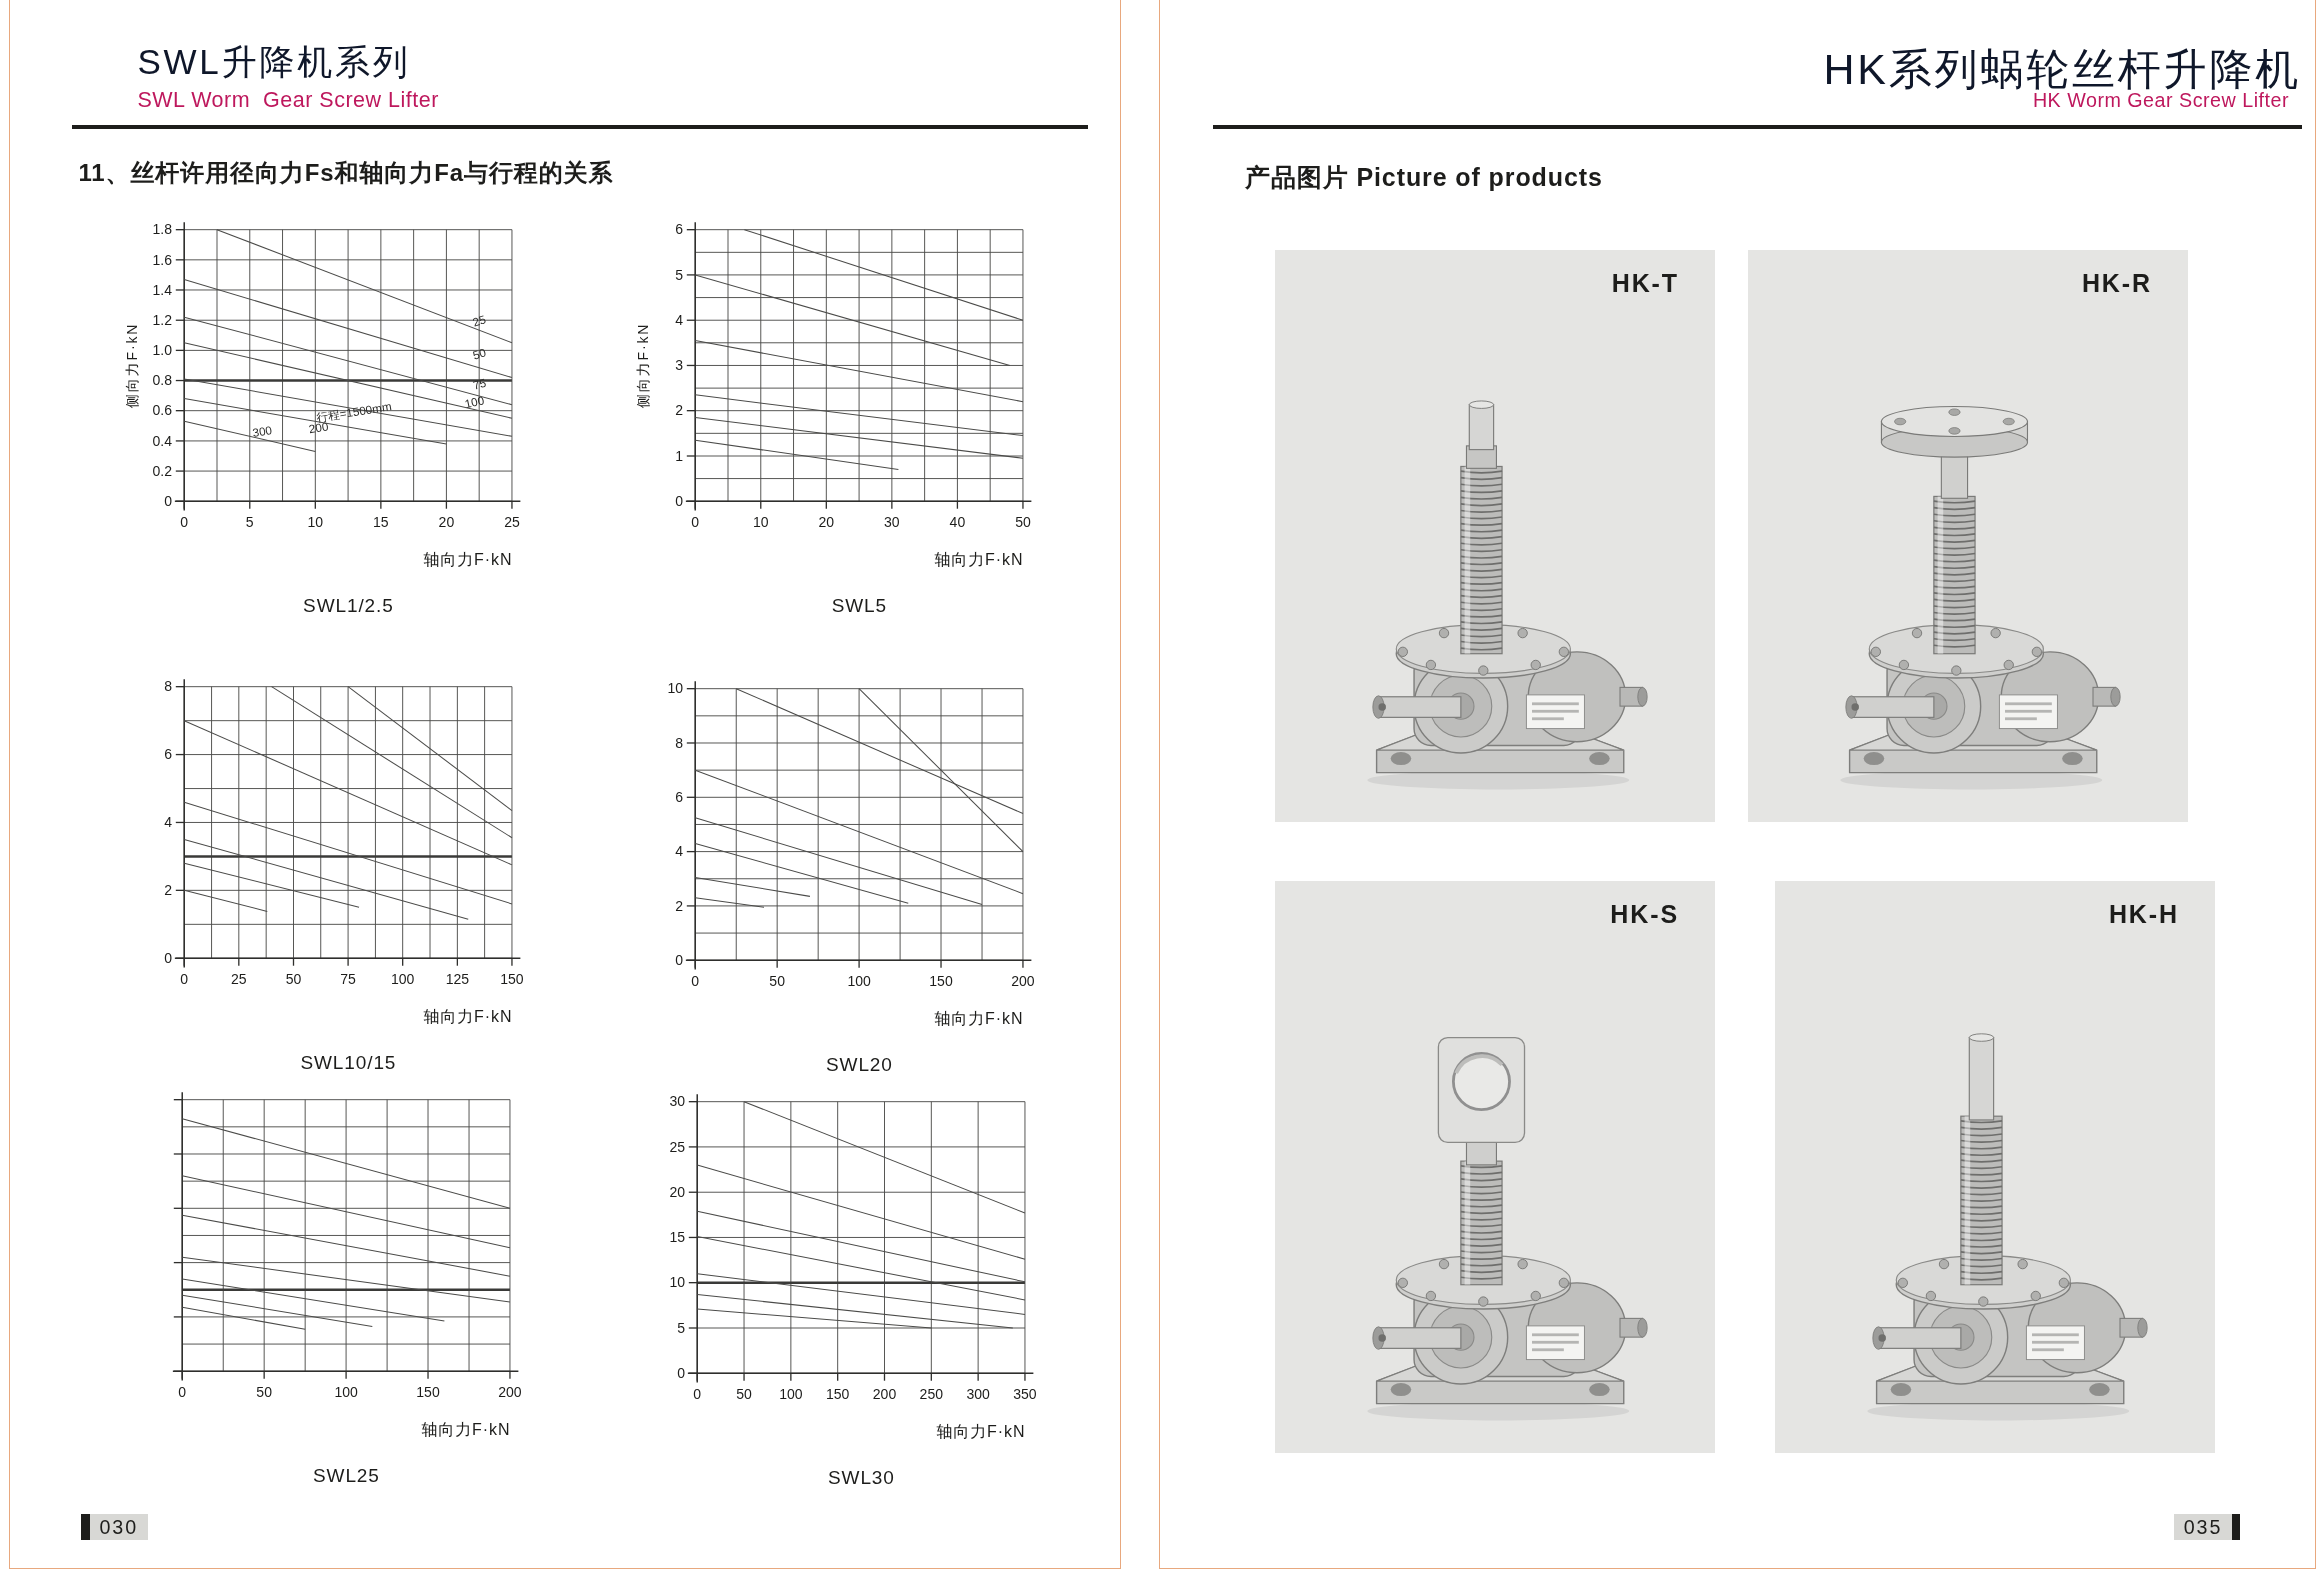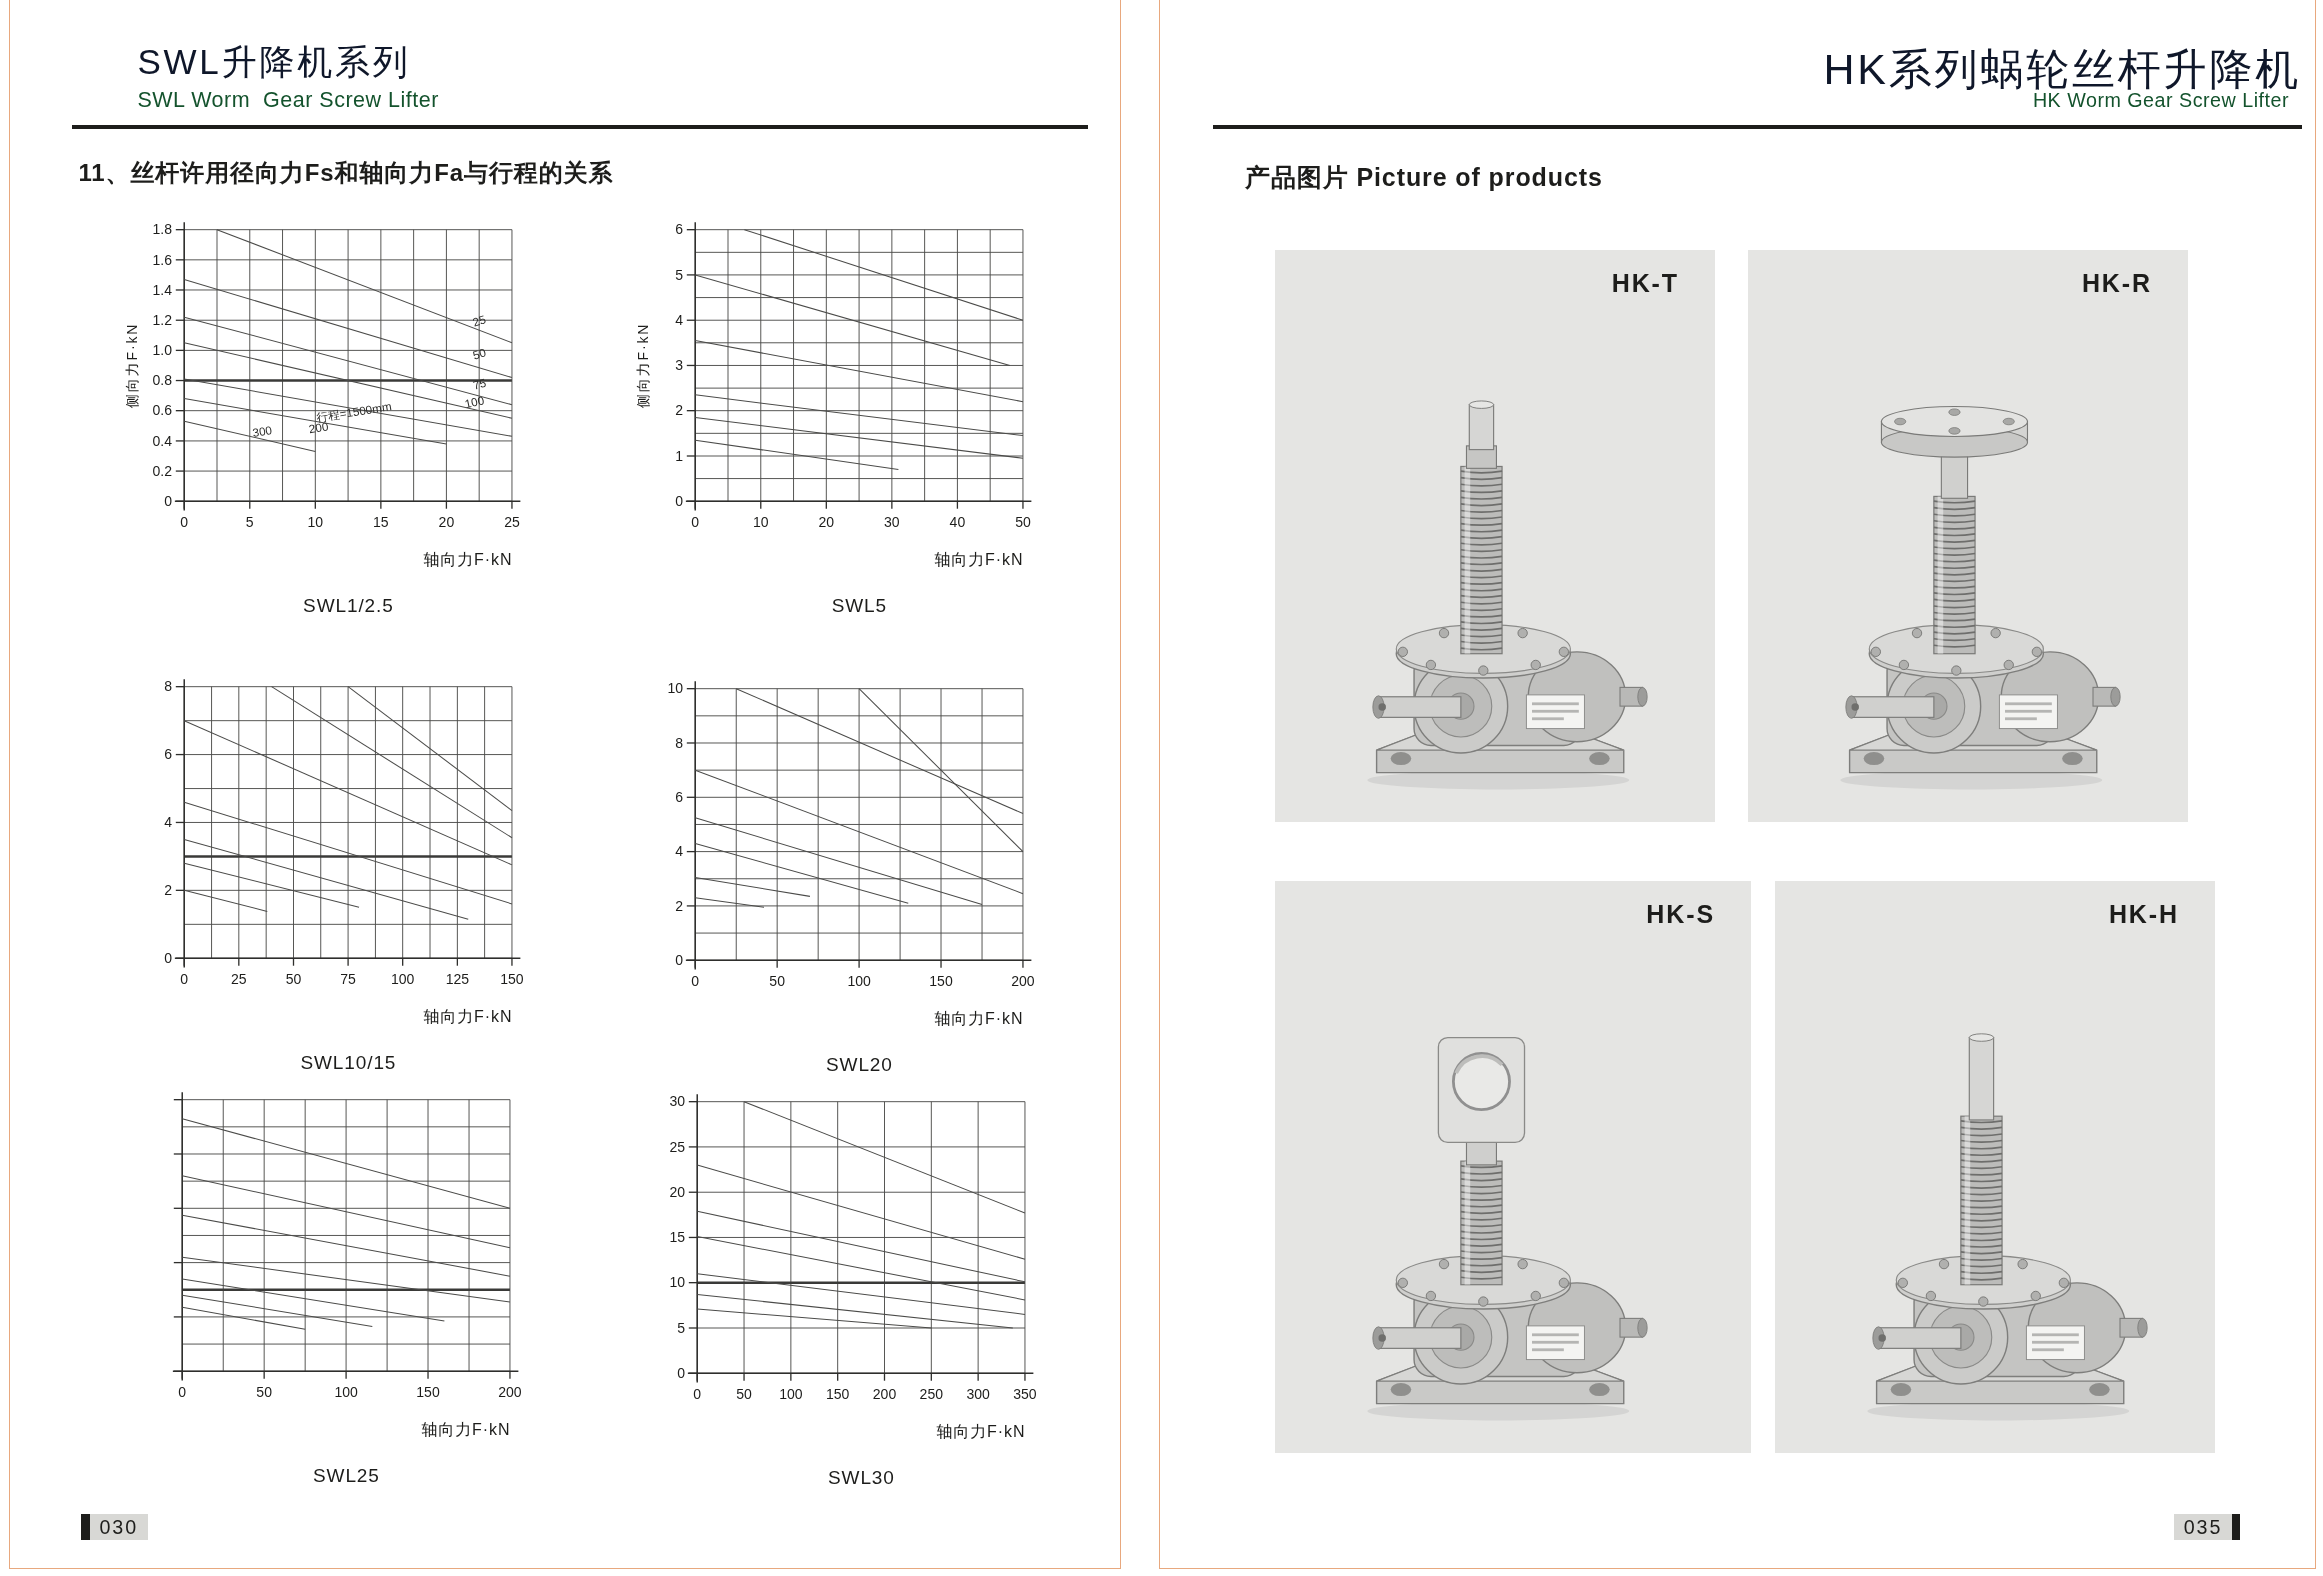--- a/index.html
+++ b/index.html
@@ -2,21 +2,21 @@
 <html style="font-size:15px"><head>
 <meta charset="utf-8">
 <style>
   html,body{margin:0;padding:0;background:#fff;}
   #stage{position:relative;width:2324px;height:1577px;background:#ffffff;overflow:hidden;
          font-family:"Liberation Sans", sans-serif;color:#1d1d1b;}
   .page{position:absolute;top:0;background:#fff;border:1.9px solid #e8a87e;border-top:none;}
   #page-left{left:9.4px;width:1110px;height:1568px;}
   #page-right{left:1159px;width:1155px;height:1568px;}
   .title-cn{position:absolute;font-size:35px;letter-spacing:2.8px;color:#0f172a;white-space:pre;}
-  .title-en{position:absolute;font-size:21.5px;letter-spacing:0.5px;color:#14532d;white-space:pre;}
+  .title-en{position:absolute;font-size:21.5px;letter-spacing:0.5px;color:#be185d;white-space:pre;}
   .head-rule{position:absolute;height:3.7px;background:#1d1d1b;}
   .section-title{position:absolute;font-weight:bold;font-size:24px;letter-spacing:0.9px;white-space:pre;}
   .chart-block{position:absolute;width:412px;}
   .chart-svg{display:block;}
   .tick{font-size:15px;fill:#1d1d1b;font-family:"Liberation Sans",sans-serif;}
   .alabel{font-size:15px;fill:#1d1d1b;letter-spacing:2px;font-family:"Liberation Sans",sans-serif;}
   .llabel{font-size:12.5px;fill:#2e2e2c;font-family:"Liberation Sans",sans-serif;}
   .axis-x-label{margin-top:11.2px;width:398px;text-align:right;font-size:16px;letter-spacing:0.9px;}
   .chart-title{margin-top:24px;margin-left:70px;width:328px;text-align:center;font-size:19px;letter-spacing:0.9px;}
   .panel{position:absolute;width:440px;height:572px;background:#e5e5e3;}
@@ -550,21 +550,21 @@
           <rect x="136" y="100" width="28" height="52" fill="#d0d0ce" stroke="#7a7a78" stroke-width="1.2"></rect>
           <rect x="72" y="70" width="156" height="22" fill="#d4d4d2" stroke="#7a7a78" stroke-width="1.2"></rect>
           <ellipse cx="150" cy="92" rx="78" ry="16" fill="#c8c8c6" stroke="#7a7a78" stroke-width="1.2"></ellipse>
           <ellipse cx="150" cy="70" rx="78" ry="16" fill="#e3e3e1" stroke="#7a7a78" stroke-width="1.2"></ellipse>
           <ellipse cx="92" cy="70" rx="6" ry="3.5" fill="#a8a8a6" stroke="#777775" stroke-width="0.8"></ellipse>
           <ellipse cx="150" cy="60" rx="6" ry="3.5" fill="#a8a8a6" stroke="#777775" stroke-width="0.8"></ellipse>
           <ellipse cx="208" cy="70" rx="6" ry="3.5" fill="#a8a8a6" stroke="#777775" stroke-width="0.8"></ellipse>
           <ellipse cx="150" cy="80" rx="6" ry="3.5" fill="#a8a8a6" stroke="#777775" stroke-width="0.8"></ellipse>
         </svg>
     </div>
-    <div class="panel" style="left:115px;top:881px;padding-left:36px;">
+    <div class="panel" style="left:115px;top:881px;">
       <div class="panel-label">HK-S</div>
       <svg class="jack" width="309" height="440" viewBox="0 0 330 470">
           <ellipse cx="168" cy="453" rx="140" ry="10" fill="rgba(0,0,0,0.07)"></ellipse>
           <path d="M38 421 L98 398 L240 398 L302 421 L302 445 L38 445 Z" fill="#c9c9c7" stroke="#7e7e7c" stroke-width="1.5"></path>
           <path d="M38 421 L98 398 L240 398 L302 421 Z" fill="#d7d7d5" stroke="#7e7e7c" stroke-width="1.2"></path>
           <ellipse cx="64" cy="430" rx="11" ry="7" fill="#8f8f8d"></ellipse>
           <ellipse cx="276" cy="430" rx="11" ry="7" fill="#8f8f8d"></ellipse>
           <ellipse cx="118" cy="407" rx="9" ry="5.5" fill="#8f8f8d"></ellipse>
           <ellipse cx="224" cy="407" rx="9" ry="5.5" fill="#8f8f8d"></ellipse>
           <rect x="78" y="318" width="178" height="98" rx="18" fill="#c4c4c2" stroke="#7e7e7c" stroke-width="1.5"></rect>

